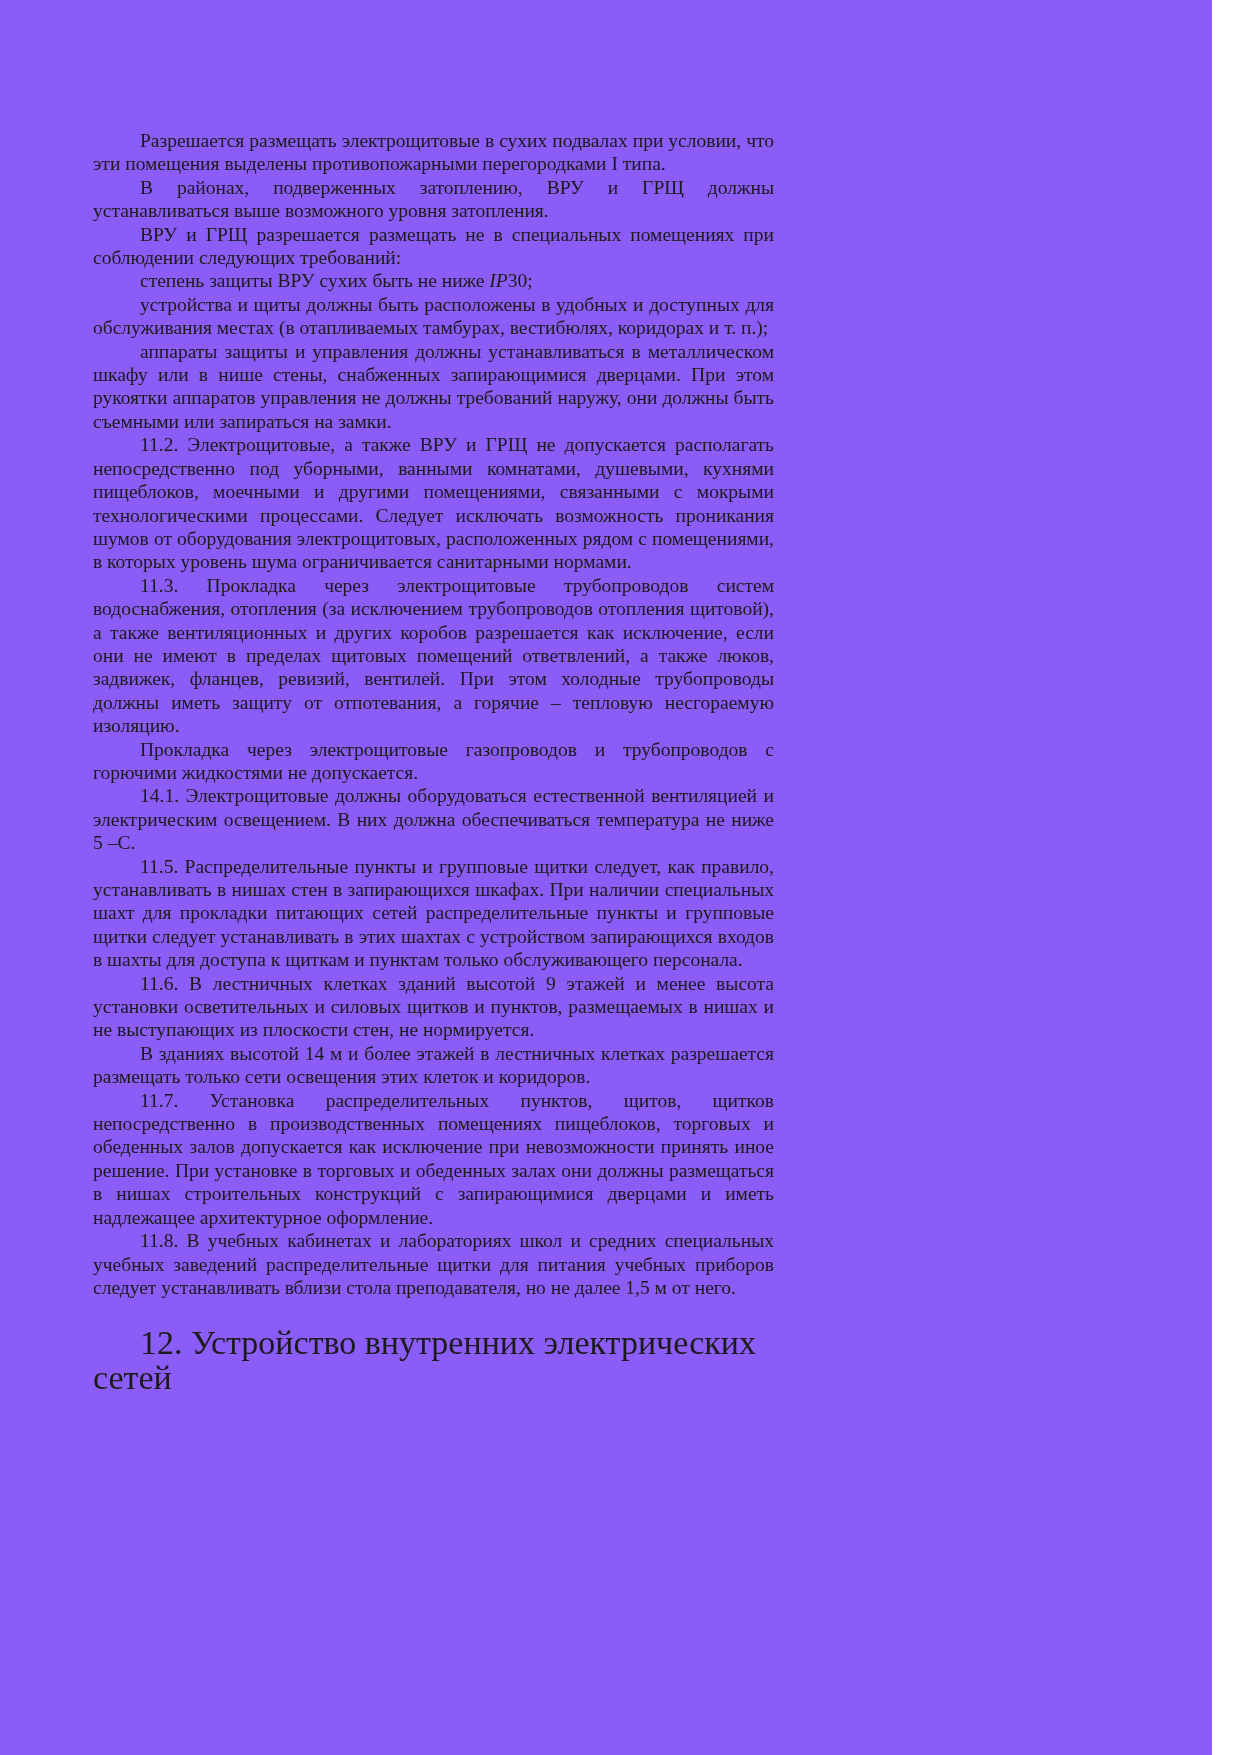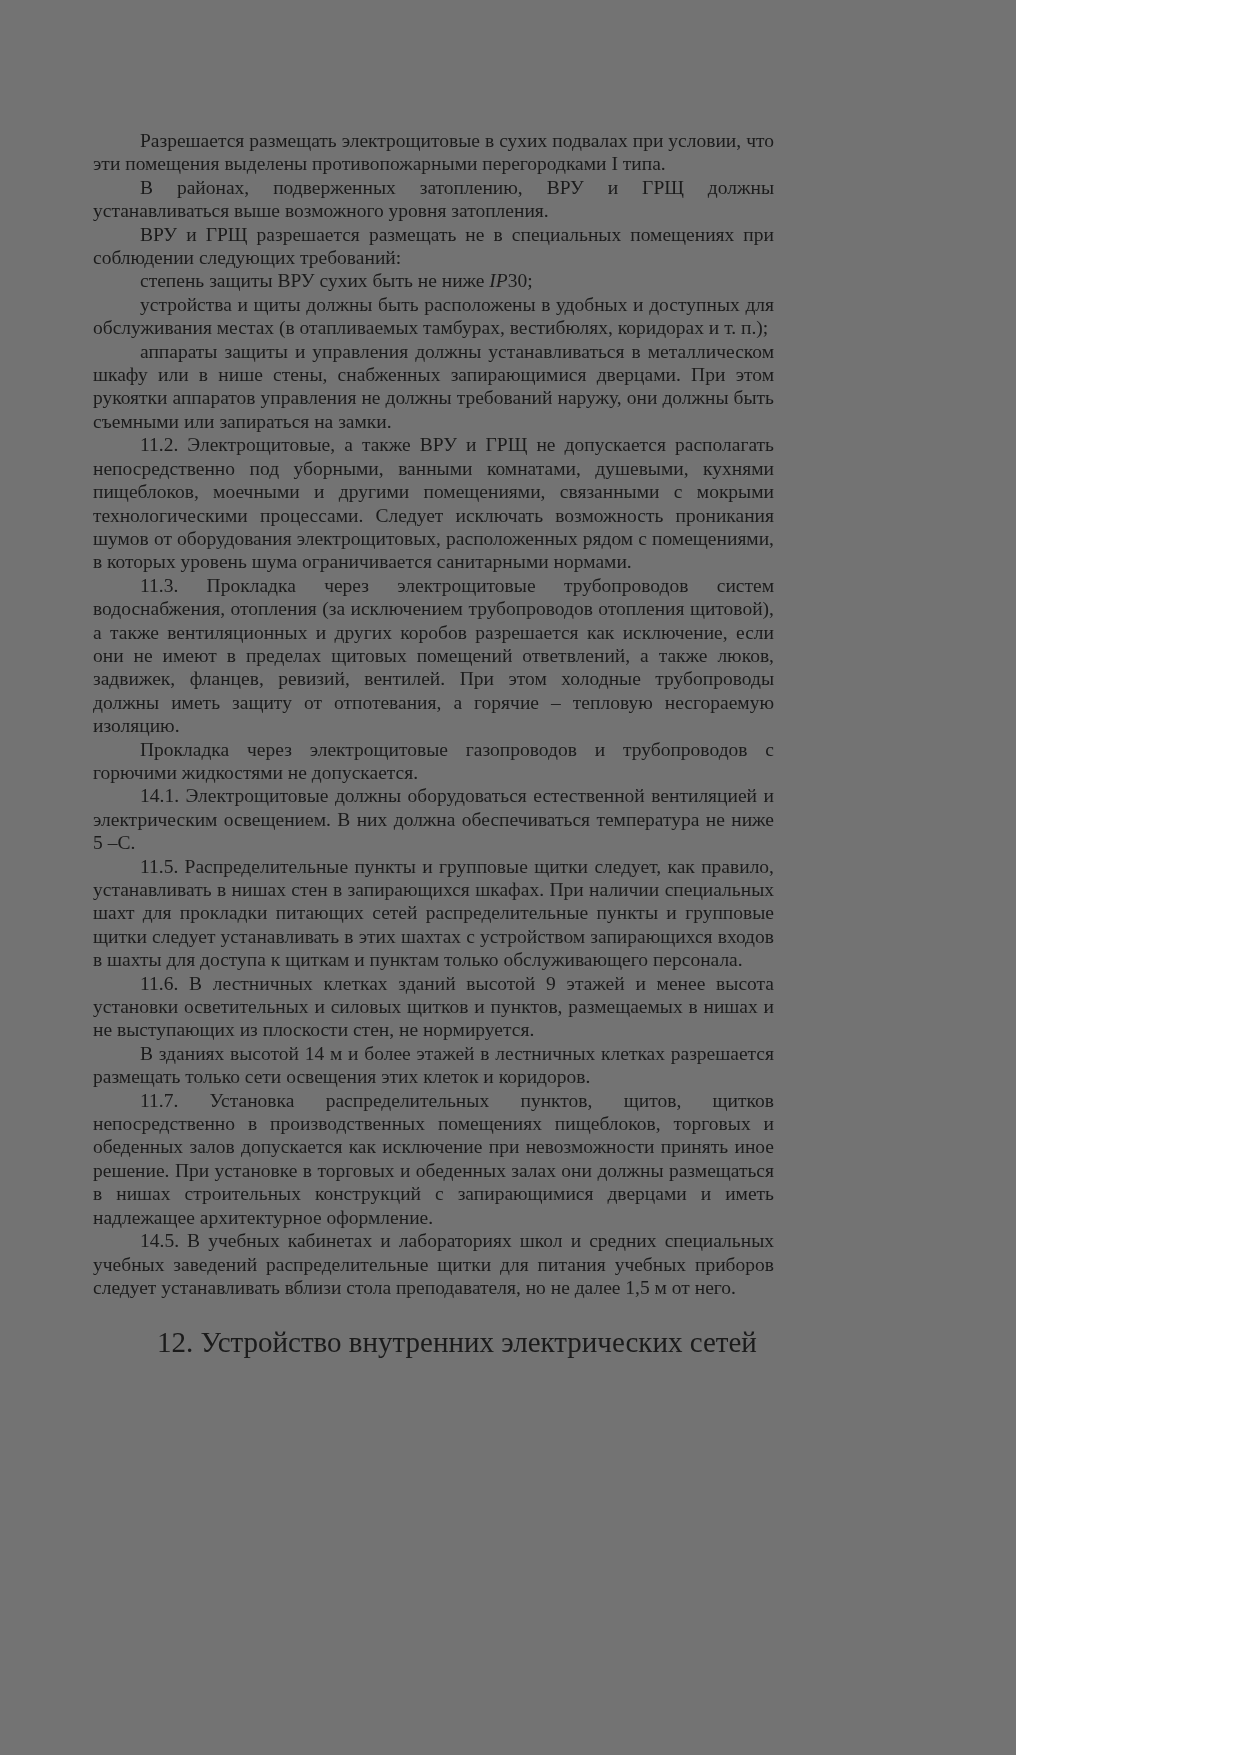--- a/index.html
+++ b/index.html
@@ -2,23 +2,23 @@
 <html lang="ru"><head>
 <meta charset="utf-8">
 <style>
   html, body {
     margin: 0;
     padding: 0;
     background: #ffffff;
   }
   .page {
     position: relative;
-    width: 1016px;
+    width: 1212px;
     height: 1755px;
-    background: #737373;
+    background: #8b5cf6;
     overflow: hidden;
   }
   .textblock {
     position: absolute;
     left: 93px;
     top: 129px;
     width: 681px;
     font-family: "Liberation Serif", "DejaVu Serif", serif;
     font-size: 19.5px;
     line-height: 23.4px;
@@ -31,25 +31,25 @@
     text-indent: 47px;
     text-align: justify;
   }
   .textblock p i {
   }
   .textblock h1 {
     margin: 26px 0 0 0;
     padding: 0;
     text-indent: 47px;
     font-family: "Liberation Serif", "DejaVu Serif", serif;
-    font-size: 29px;
+    font-size: 34px;
     line-height: 35px;
     font-weight: normal;
     color: #1b1b1b;
-    text-align: center;
+    text-align: left;
   }
 </style>
 </head>
 <body>
 
 <div class="page">
   <div class="textblock">
     <p>Разрешается размещать электрощитовые в сухих подвалах при условии, что эти помещения выделены противопожарными перегородками I типа.</p>
     <p>В районах, подверженных затоплению, ВРУ и ГРЩ должны устанавливаться выше возможного уровня затопления.</p>
     <p>ВРУ и ГРЩ разрешается размещать не в специальных помещениях при соблюдении следующих требований:</p>
@@ -57,16 +57,16 @@
     <p>устройства и щиты должны быть расположены в удобных и доступных для обслуживания местах (в отапливаемых тамбурах, вестибюлях, коридорах и т. п.);</p>
     <p>аппараты защиты и управления должны устанавливаться в металлическом шкафу или в нише стены, снабженных запирающимися дверцами. При этом рукоятки аппаратов управления не должны требований наружу, они должны быть съемными или запираться на замки.</p>
     <p>11.2. Электрощитовые, а также ВРУ и ГРЩ не допускается располагать непосредственно под уборными, ванными комнатами, душевыми, кухнями пищеблоков, моечными и другими помещениями, связанными с мокрыми технологическими процессами. Следует исключать возможность проникания шумов от оборудования электрощитовых, расположенных рядом с помещениями, в которых уровень шума ограничивается санитарными нормами.</p>
     <p>11.3. Прокладка через электрощитовые трубопроводов систем водоснабжения, отопления (за исключением трубопроводов отопления щитовой), а также вентиляционных и других коробов разрешается как исключение, если они не имеют в пределах щитовых помещений ответвлений, а также люков, задвижек, фланцев, ревизий, вентилей. При этом холодные трубопроводы должны иметь защиту от отпотевания, а горячие – тепловую несгораемую изоляцию.</p>
     <p>Прокладка через электрощитовые газопроводов и трубопроводов с горючими жидкостями не допускается.</p>
     <p>14.1. Электрощитовые должны оборудоваться естественной вентиляцией и электрическим освещением. В них должна обеспечиваться температура не ниже 5 –С.</p>
     <p>11.5. Распределительные пункты и групповые щитки следует, как правило, устанавливать в нишах стен в запирающихся шкафах. При наличии специальных шахт для прокладки питающих сетей распределительные пункты и групповые щитки следует устанавливать в этих шахтах с устройством запирающихся входов в шахты для доступа к щиткам и пунктам только обслуживающего персонала.</p>
     <p>11.6. В лестничных клетках зданий высотой 9 этажей и менее высота установки осветительных и силовых щитков и пунктов, размещаемых в нишах и не выступающих из плоскости стен, не нормируется.</p>
     <p>В зданиях высотой 14 м и более этажей в лестничных клетках разрешается размещать только сети освещения этих клеток и коридоров.</p>
     <p>11.7. Установка распределительных пунктов, щитов, щитков непосредственно в производственных помещениях пищеблоков, торговых и обеденных залов допускается как исключение при невозможности принять иное решение. При установке в торговых и обеденных залах они должны размещаться в нишах строительных конструкций с запирающимися дверцами и иметь надлежащее архитектурное оформление.</p>
-    <p>14.5. В учебных кабинетах и лабораториях школ и средних специальных учебных заведений распределительные щитки для питания учебных приборов следует устанавливать вблизи стола преподавателя, но не далее 1,5 м от него.</p>
+    <p>11.8. В учебных кабинетах и лабораториях школ и средних специальных учебных заведений распределительные щитки для питания учебных приборов следует устанавливать вблизи стола преподавателя, но не далее 1,5 м от него.</p>
     <h1>12. Устройство внутренних электрических сетей</h1>
   </div>
 </div>
 
 </body></html>

